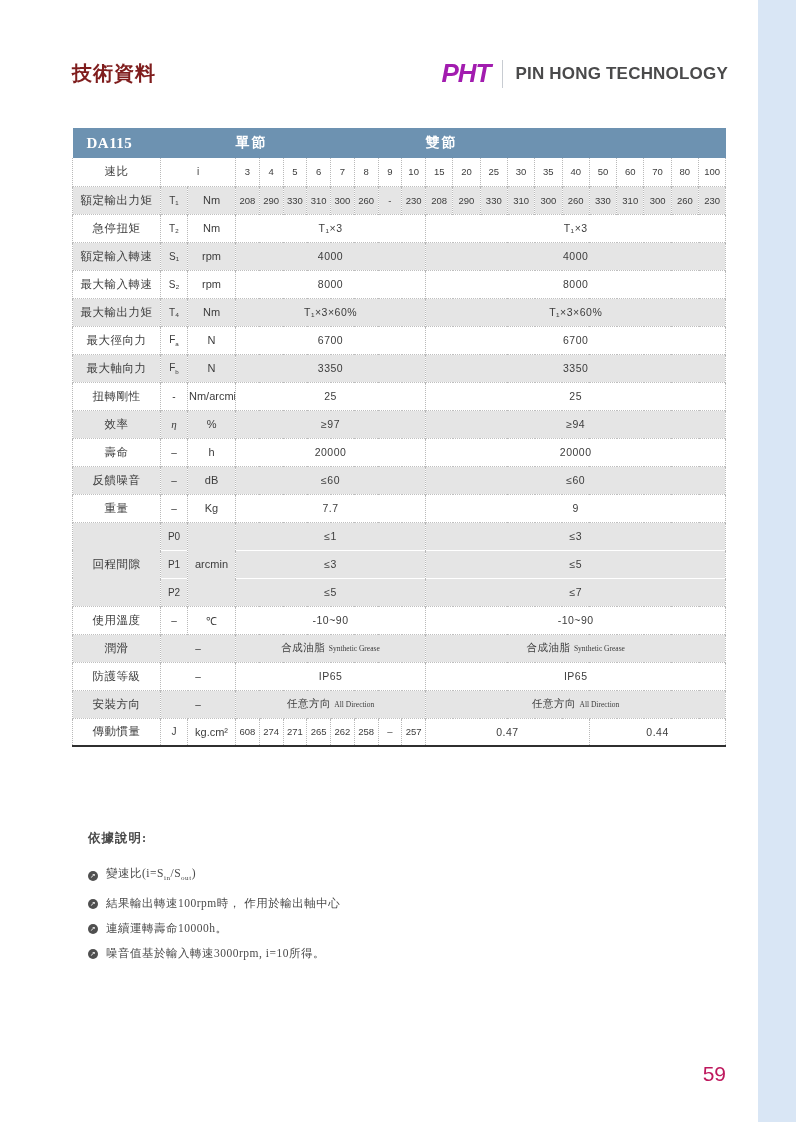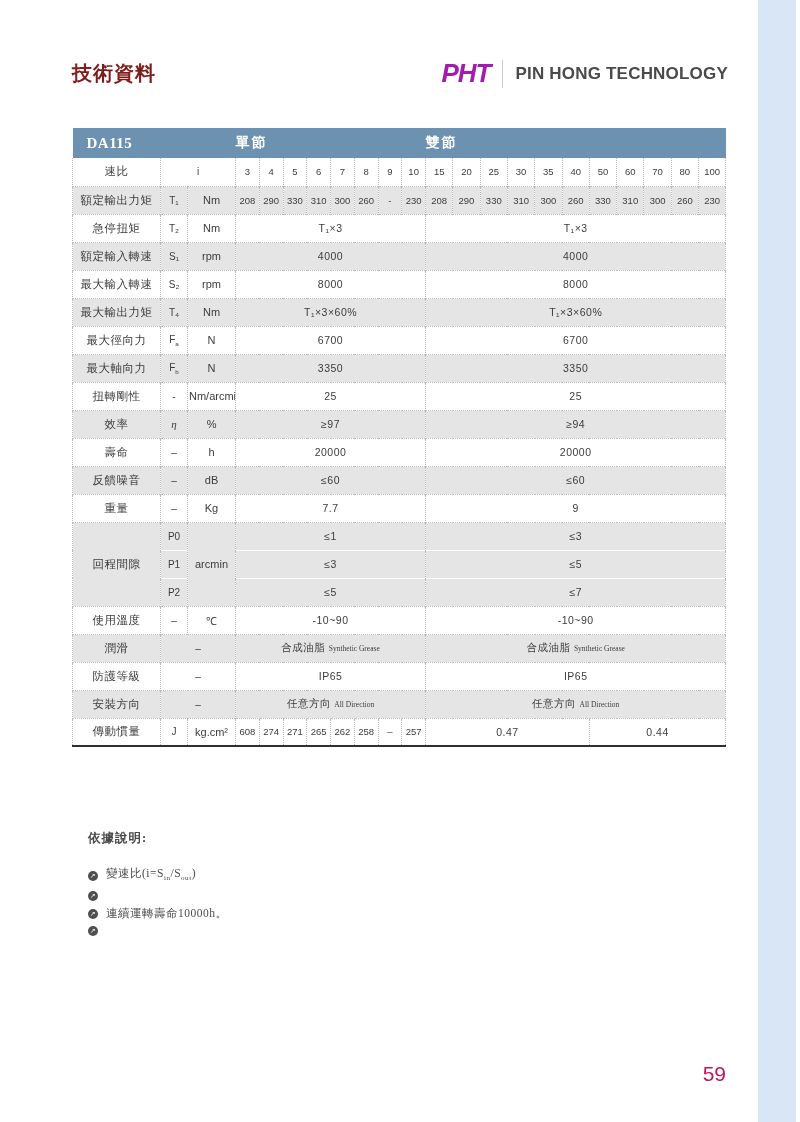--- a/index.html
+++ b/index.html
@@ -318,26 +318,28 @@
 
   <div class="notes">
     <div class="notes-heading">依據說明:</div>
     <div id="notes-list">
         <div class="note-item">
           <span class="bullet">↗</span>
           <span>變速比(i=S<sub>in</sub>/S<sub>out</sub>)</span>
         </div>
         <div class="note-item">
           <span class="bullet">↗</span>
+          <span>結果輸出轉速100rpm時， 作用於輸出軸中心</span>
         </div>
         <div class="note-item">
           <span class="bullet">↗</span>
           <span>連續運轉壽命10000h。</span>
         </div>
         <div class="note-item">
           <span class="bullet">↗</span>
+          <span>噪音值基於輸入轉速3000rpm, i=10所得。</span>
         </div>
       </div>
   </div>
 
   <div class="page-number">59</div>
 
 </div>
 
 </body></html>

